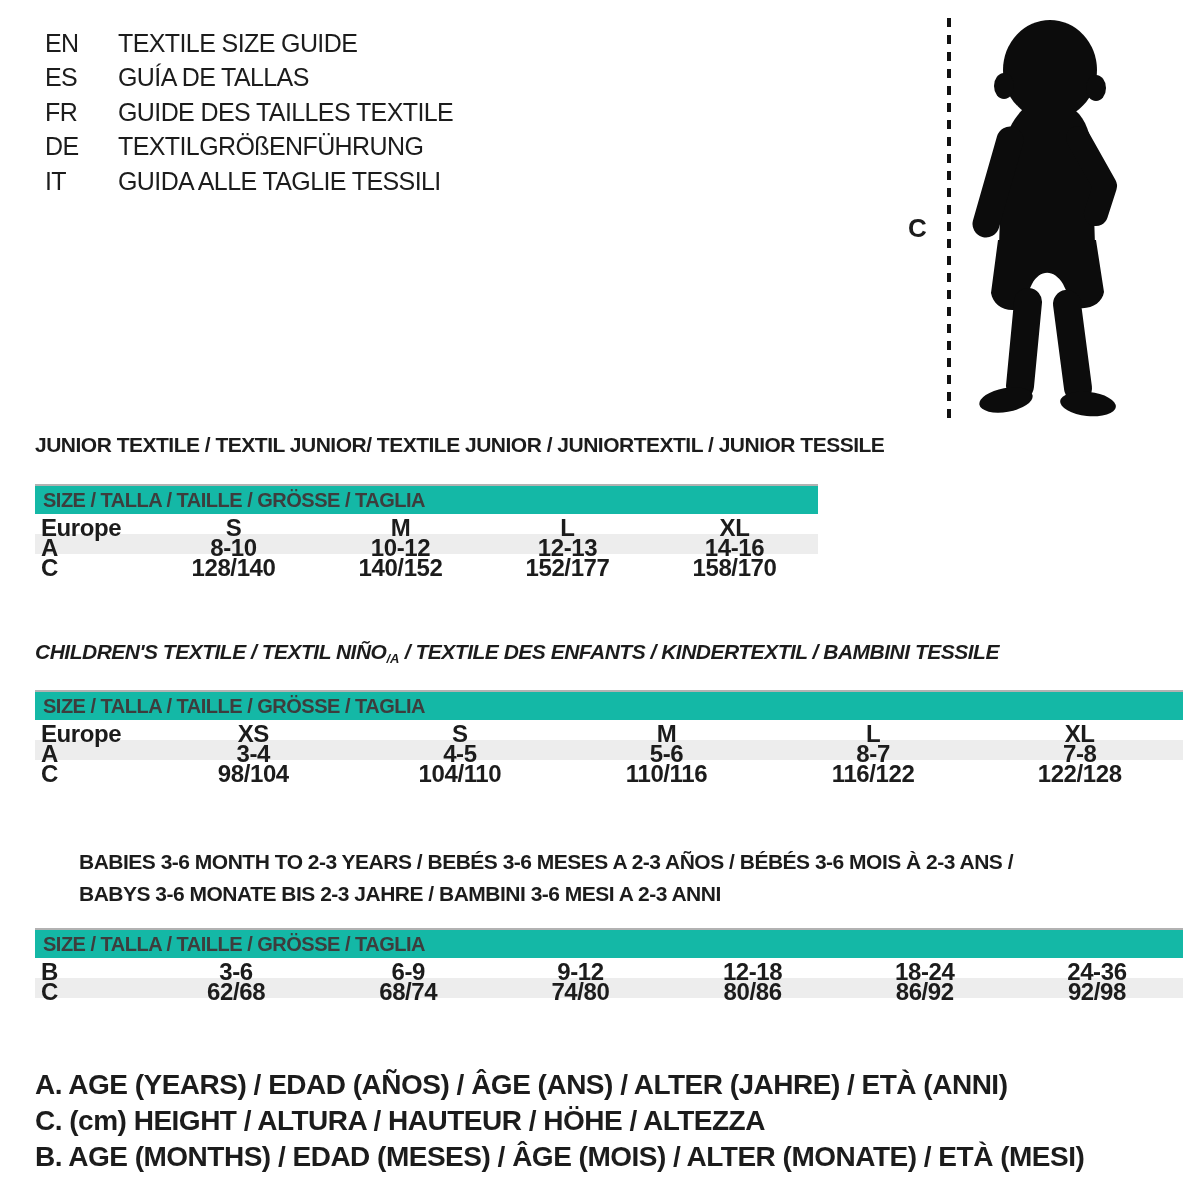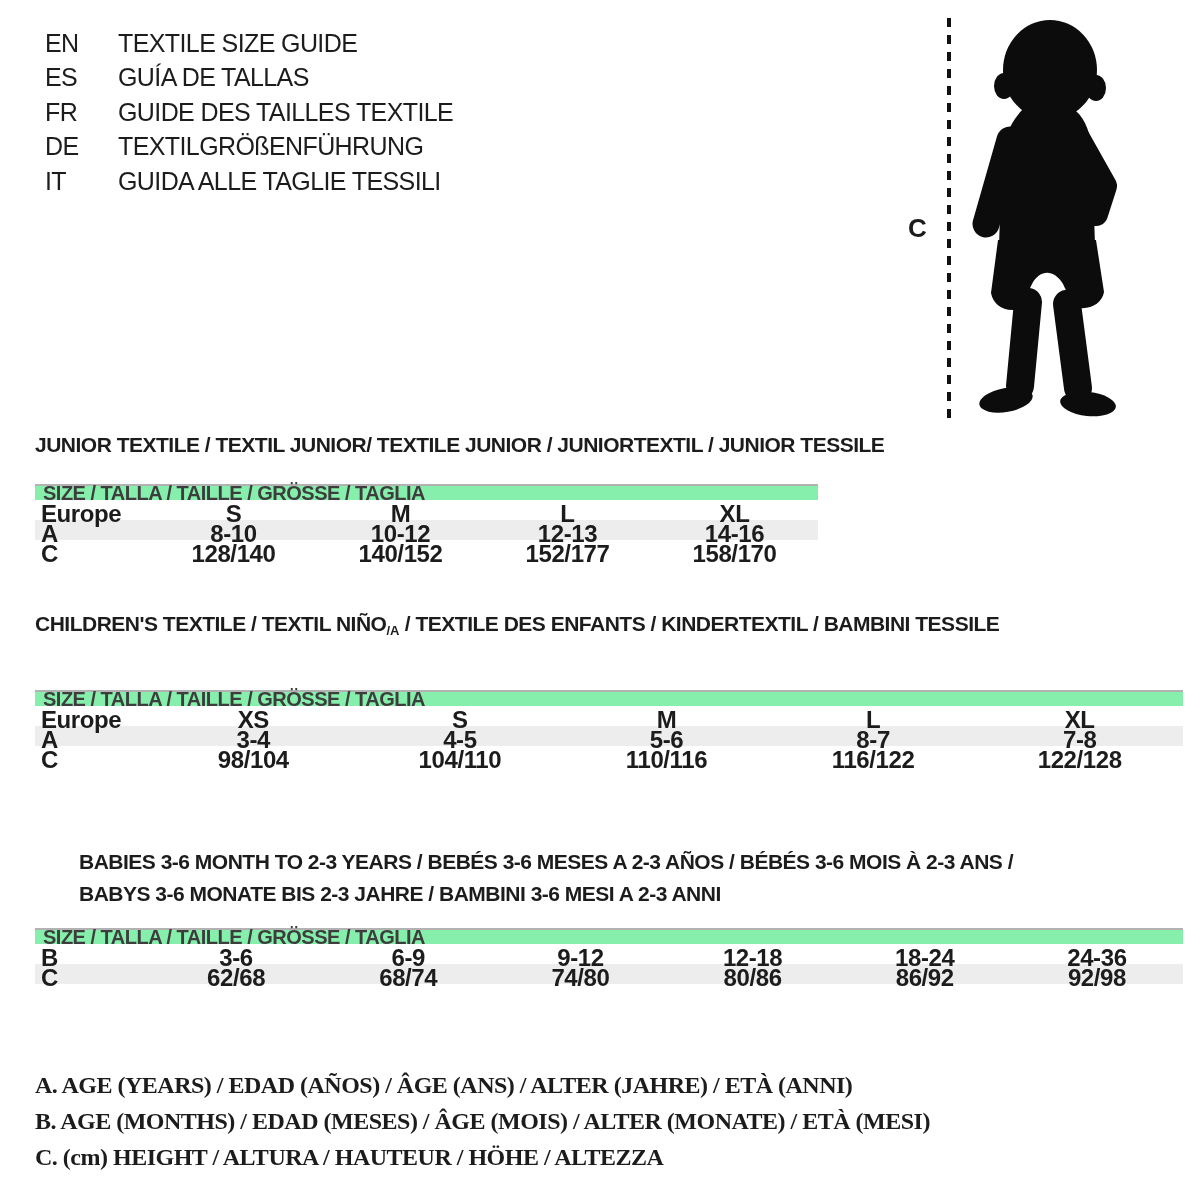--- a/index.html
+++ b/index.html
@@ -13,43 +13,43 @@
     font-size:25px;font-weight:normal;letter-spacing:-0.6px;white-space:nowrap;}
   .lang-code{width:73px;flex:0 0 73px;}
   
   .fig-c-label{position:absolute;left:908px;top:213px;font-size:26px;font-weight:bold;}
   .fig-dash{position:absolute;left:944px;top:16px;}
   .toddler{position:absolute;left:962px;top:14px;}
   
   .section-title{position:absolute;left:35px;font-size:21px;font-weight:bold;
     letter-spacing:-0.5px;white-space:nowrap;line-height:24px;}
   .title-junior{top:433px;}
-  .title-children{top:612px;}
+  .title-children{top:640px;font-style:italic;}
   .title-babies{top:846px;line-height:32px;margin-left:44px;}
   .sub-a{font-size:13px;vertical-align:-4px;letter-spacing:0;}
   
   .tbl{position:absolute;left:35px;}
   .t-junior{top:484px;width:783px;}
   .t-children{top:690px;width:1148px;}
   .t-babies{top:928px;width:1148px;}
-  .tbl-bar{height:16px;background:#86efac;border-top:2px solid #b2b2b2;box-sizing:border-box;
+  .tbl-bar{height:30px;background:#14b8a6;border-top:2px solid #b2b2b2;box-sizing:border-box;
     display:flex;align-items:center;padding-left:8px;
     font-size:20px;font-weight:bold;color:#3d3d3d;letter-spacing:-0.5px;}
   .tbl-row{display:grid;height:20px;align-items:center;
     font-size:24px;font-weight:bold;letter-spacing:-0.4px;}
   .cols4{grid-template-columns:115px repeat(4,1fr);}
   .cols5{grid-template-columns:115px repeat(5,1fr);}
   .cols6{grid-template-columns:115px repeat(6,1fr);}
   .tbl-row .lbl{text-align:left;padding-left:6px;}
   .tbl-row .cell{text-align:center;}
   .tbl-row.stripe{background:#ededed;}
   
   .legend{position:absolute;left:35px;top:1067px;}
   .legend-line{height:36px;display:flex;align-items:center;
-    font-size:24px;font-weight:bold;letter-spacing:-0.5px;white-space:nowrap;font-family:Liberation Serif, serif;}
+    font-size:28px;font-weight:bold;letter-spacing:-0.5px;white-space:nowrap;}
 </style>
 </head>
 <body>
 
 <div class="page">
 
   <div class="lang-block">
     <div class="lang-row">
       <span class="lang-code">EN</span>
       <span class="lang-label">TEXTILE SIZE GUIDE</span>
@@ -170,17 +170,17 @@
       <span class="cell">68/74</span>
       <span class="cell">74/80</span>
       <span class="cell">80/86</span>
       <span class="cell">86/92</span>
       <span class="cell">92/98</span>
     </div>
   </div>
 
   <div class="legend">
     <div class="legend-line">A. AGE (YEARS) / EDAD (AÑOS) / ÂGE (ANS) / ALTER (JAHRE) / ETÀ (ANNI)</div>
+    <div class="legend-line">C. (cm) HEIGHT / ALTURA / HAUTEUR / HÖHE / ALTEZZA</div>
     <div class="legend-line">B. AGE (MONTHS) / EDAD (MESES) / ÂGE (MOIS) / ALTER (MONATE) / ETÀ (MESI)</div>
-    <div class="legend-line">C. (cm) HEIGHT / ALTURA / HAUTEUR / HÖHE / ALTEZZA</div>
   </div>
 
 </div>
 
 </body></html>

